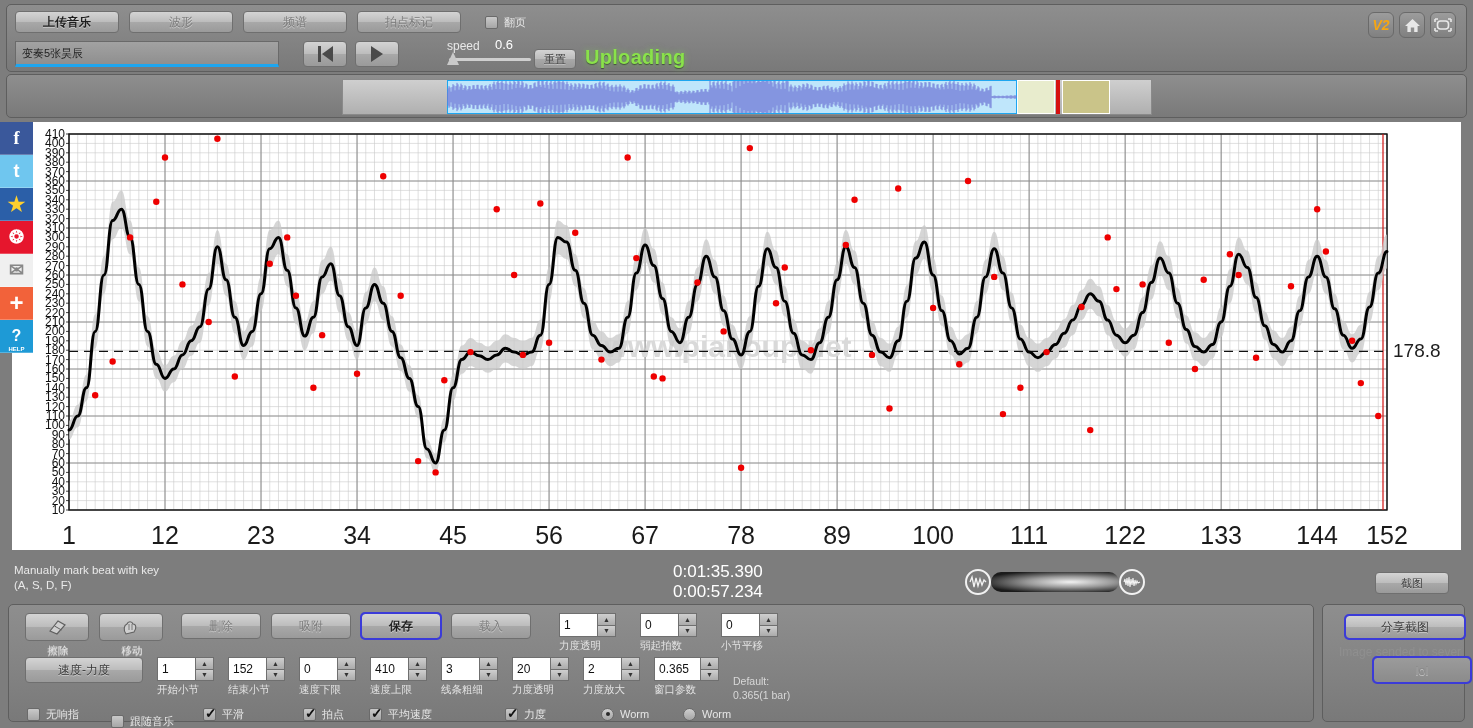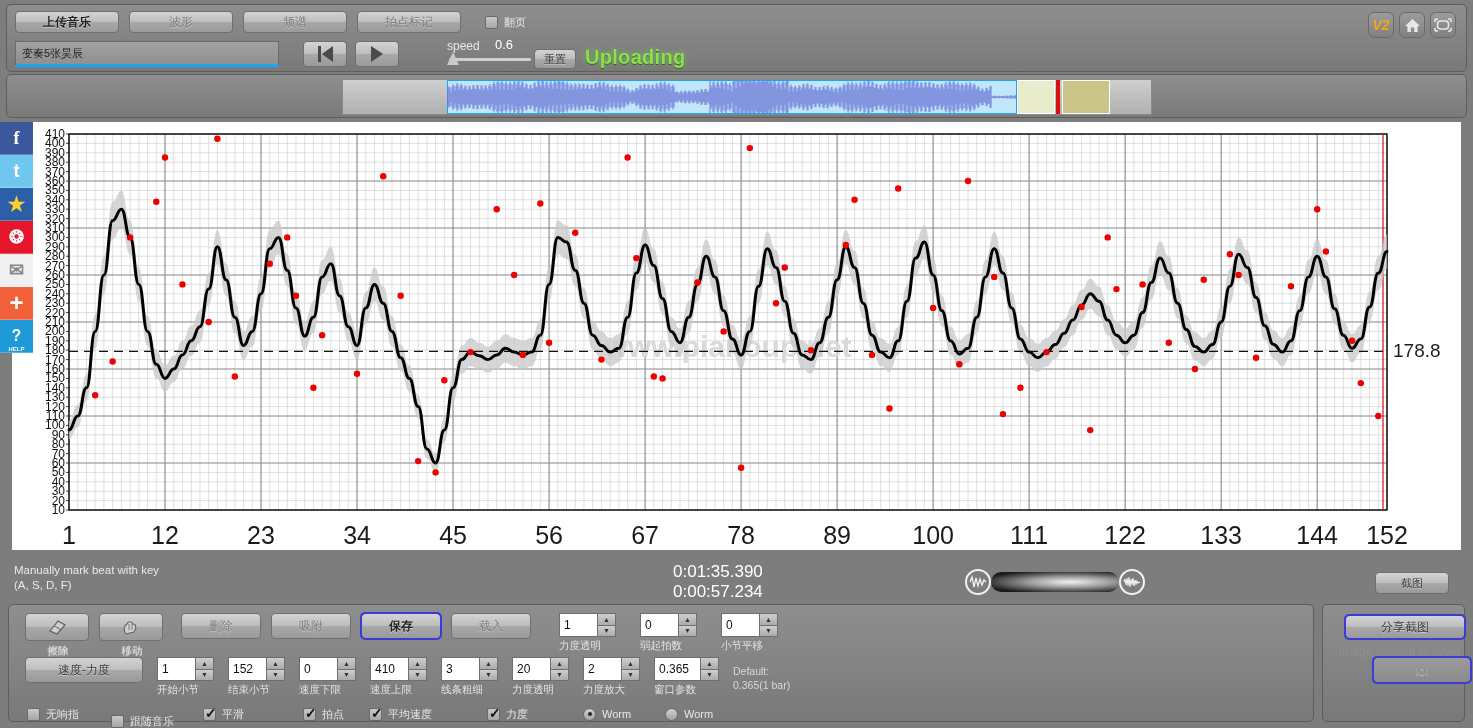--- a/index.html
+++ b/index.html
@@ -856,21 +856,21 @@
         <div class="spin">
             <input class="spinval" style="width: 46px;" value="0.365">
         <div class="spinarrows">
               <div>▲</div>
               <div>▼</div>
             </div>
           </div>
         <div class="spincap">窗口参数</div>
       </div>
 
-      <div style="font-size:10.5px;color:#d8d8d8;line-height:14px;margin-top:7px;">
+      <div style="font-size:10.5px;color:#d8d8d8;line-height:14px;margin-top:17px;">
         <div>Default:</div>
         <div>0.365(1 bar)</div>
       </div>
     </div>
 
     <div style="position:absolute;left:18px;top:94px;display:flex;align-items:center;">
       <div class="chk" style="width:84px;">
         <span class="chkbox"></span>
         <span class="cblabel">无响指</span>
       </div>
@@ -879,21 +879,21 @@
         <span class="cblabel">跟随音乐</span>
       </div>
       <div class="chk" style="width:100px;">
         <span class="chkbox on"></span>
         <span class="cblabel">平滑</span>
       </div>
       <div class="chk" style="width:66px;">
         <span class="chkbox on"></span>
         <span class="cblabel">拍点</span>
       </div>
-      <div class="chk" style="width:118px;">
+      <div class="chk" style="width:136px;">
         <span class="chkbox on"></span>
         <span class="cblabel">平均速度</span>
       </div>
       <div class="chk" style="width:96px;">
         <span class="chkbox on"></span>
         <span class="cblabel">力度</span>
       </div>
       <div class="chk" style="width:82px;">
         <span class="radio on"></span>
         <span class="cblabel">Worm</span>

